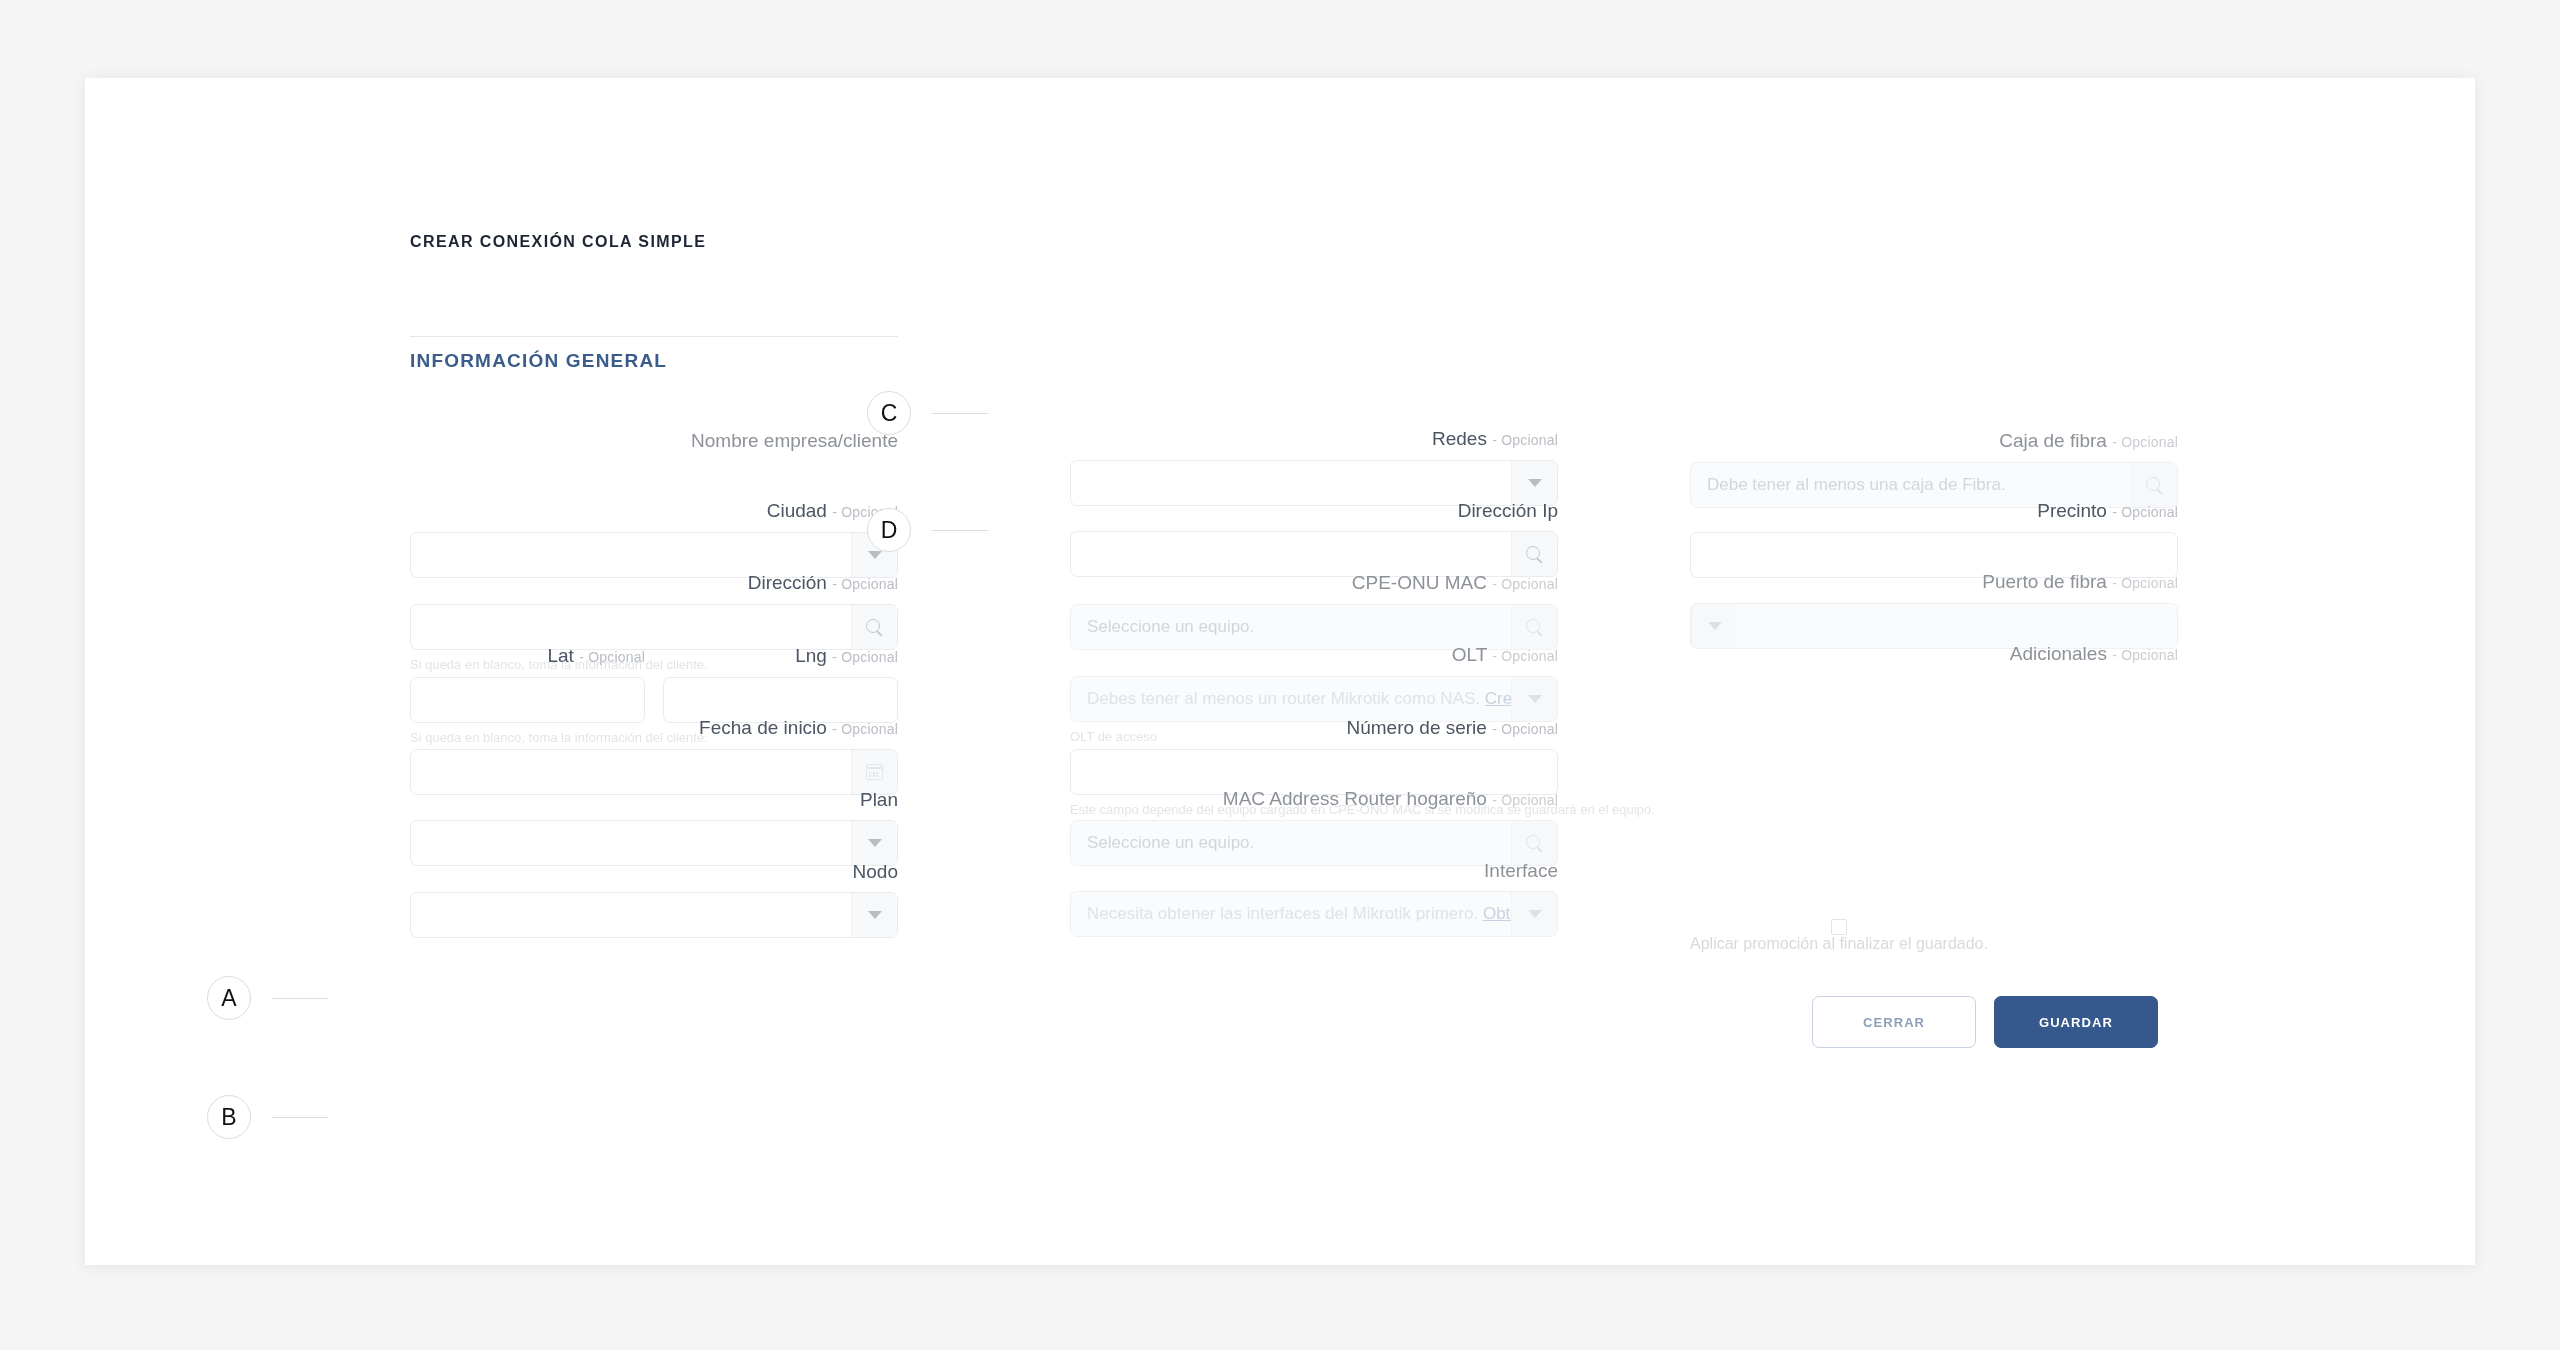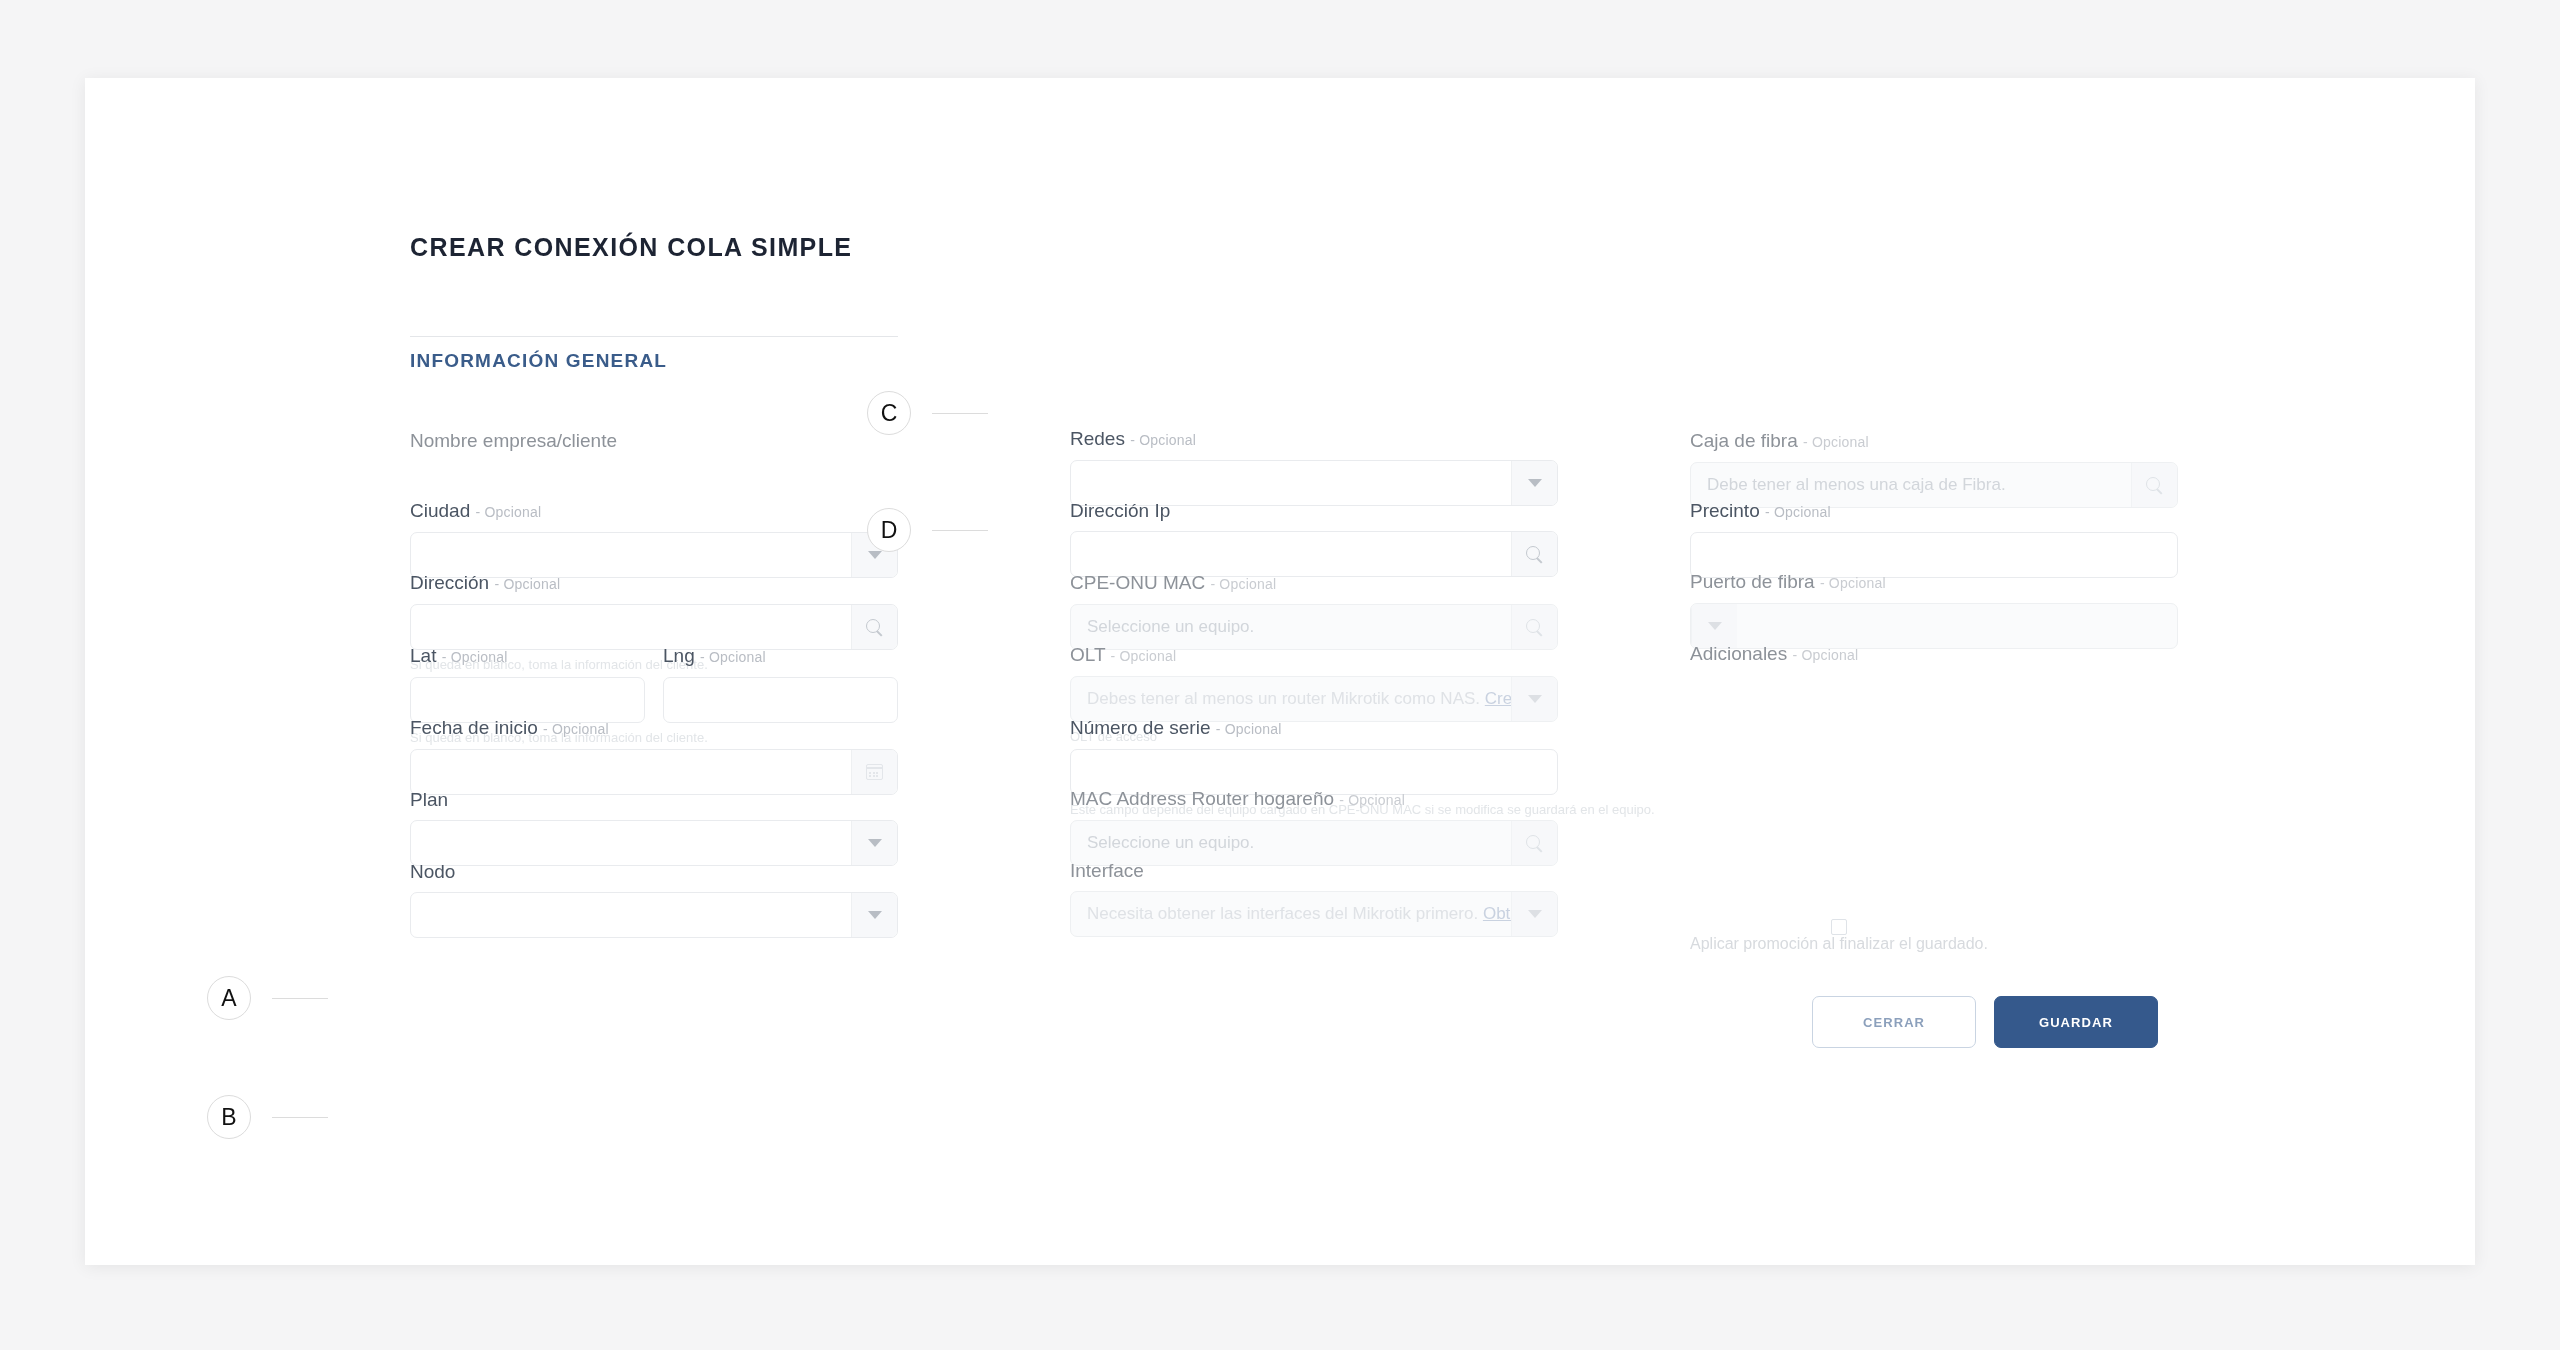--- a/index.html
+++ b/index.html
@@ -15,21 +15,21 @@
     position: absolute;
     left: 85px; top: 78px;
     width: 2390px; height: 1187px;
     background: #ffffff;
     box-shadow: 0 2px 16px rgba(0,0,0,0.07);
   }
 
   .modal-title {
     position: absolute;
     left: 325px; top: 155px;
-    font-size: 25px;
+    font-size: 16px;
     font-weight: bold;
     letter-spacing: 1.4px;
     color: #1d2433;
   }
 
   .divider {
     position: absolute;
     left: 325px; top: 258px;
     width: 488px; height: 1px;
     background: #e4e6e9;
@@ -51,20 +51,21 @@
   .col-3 { left: 1605px; }
 
   .field { position: absolute; width: 488px; }
 
   .label {
     font-size: 19px;
     color: #8d9299;
     white-space: nowrap;
     margin-bottom: 9px;
     line-height: 22px;
+    text-align: right;
   }
   .label.strong { color: #4b5563; }
   .label .opt {
     font-size: 14px;
     color: #c9ccd1;
     letter-spacing: .2px;
   }
   .label.strong .opt { color: #b9bdc4; }
 
   .control {

